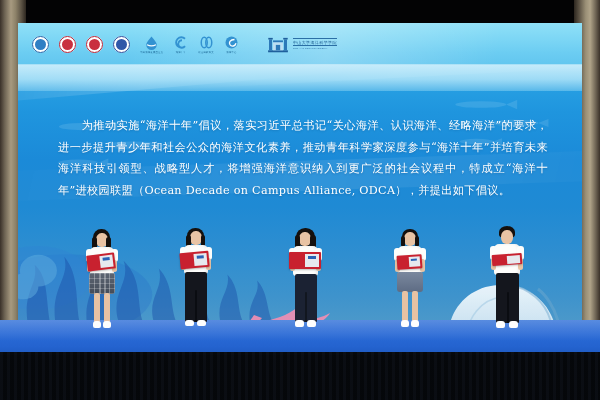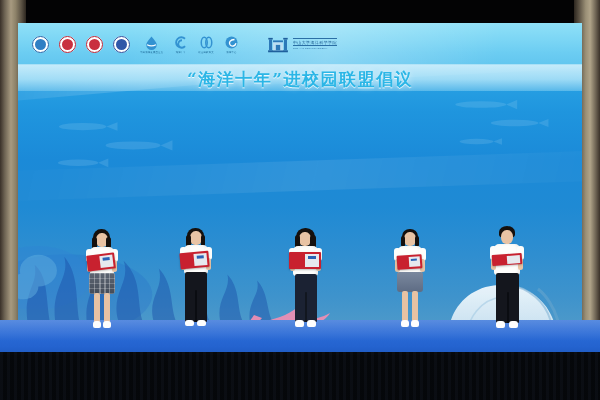--- a/index.html
+++ b/index.html
@@ -277,22 +277,22 @@
           <div class="names" data-name="university-name-block">
             <div class="cn" data-name="university-name-cn">中山大学海洋科学学院</div>
             <div class="en" data-name="university-name-en">SUN YAT-SEN UNIVERSITY</div>
           </div>
         </div>
 
       </div>
     </div>
 
     <div id="titleband" data-name="title-band"></div>
-    <div id="title" data-name="page-title">“海洋十年”进校园联盟倡议</div>
-
+
+    <div id="bodytext" data-name="initiative-paragraph"><span class="indent" data-name="paragraph-indent"></span><span data-name="paragraph-text">为推动实施“海洋十年”倡议，落实习近平总书记“关心海洋、认识海洋、经略海洋”的要求，进一步提升青少年和社会公众的海洋文化素养，推动青年科学家深度参与“海洋十年”并培育未来海洋科技引领型、战略型人才，将增强海洋意识纳入到更广泛的社会议程中，特成立“海洋十年”进校园联盟（Ocean Decade on Campus Alliance, ODCA），并提出如下倡议。</span></div>
 
   </div>
 
   <div id="floor" data-name="stage-floor">
     <div class="gloss" data-name="floor-gloss"></div>
   </div>
   <div id="apron" data-name="stage-apron-skirt">
     <div class="topedge" data-name="apron-top-edge"></div>
     <div class="pleats" data-name="apron-pleats"></div>
   </div>

